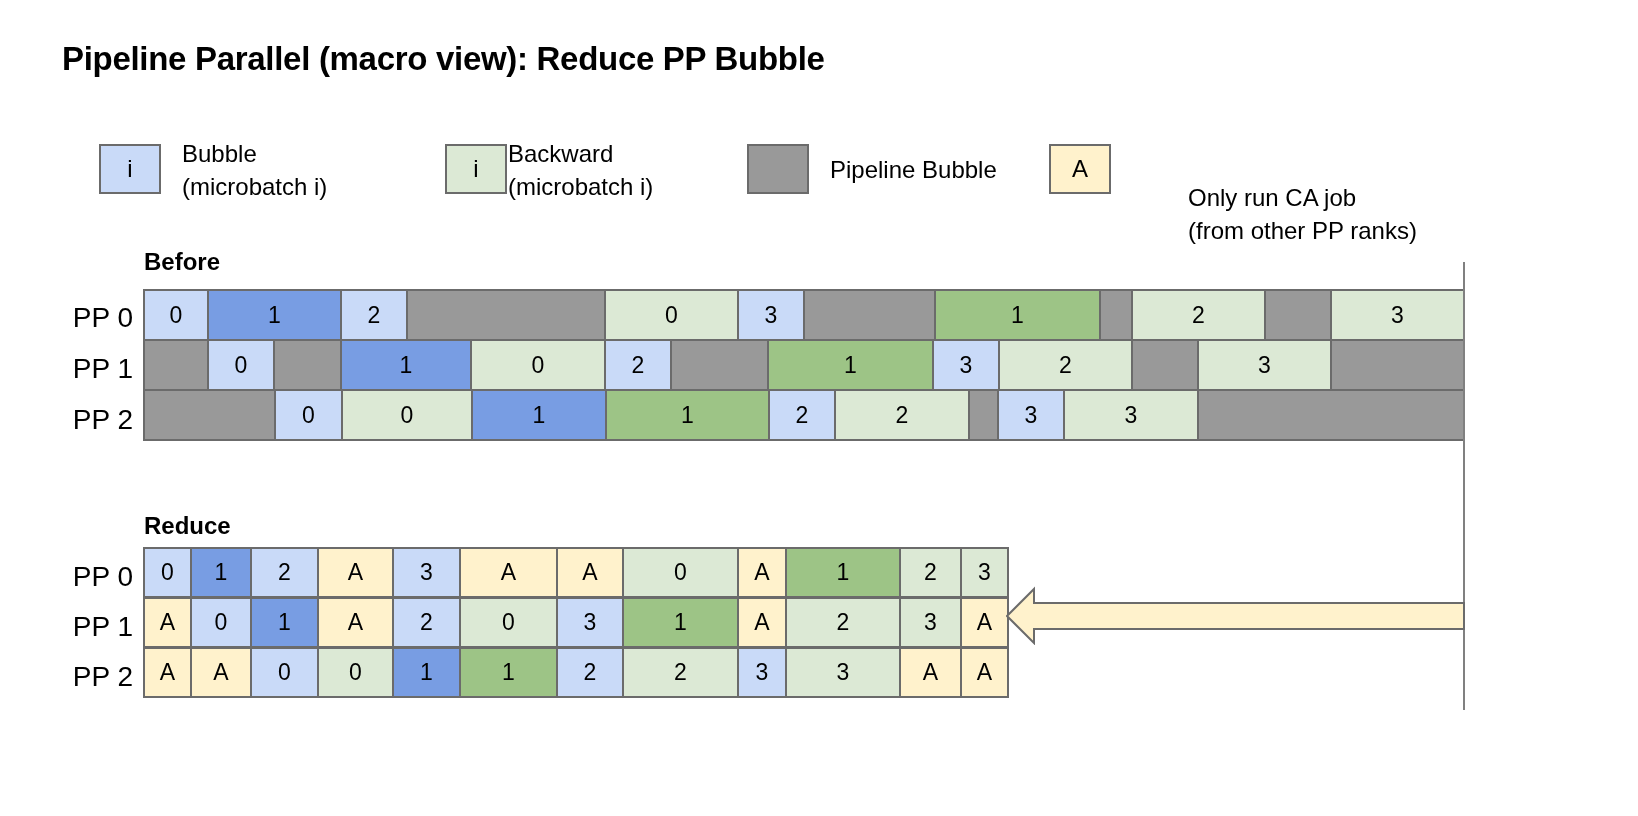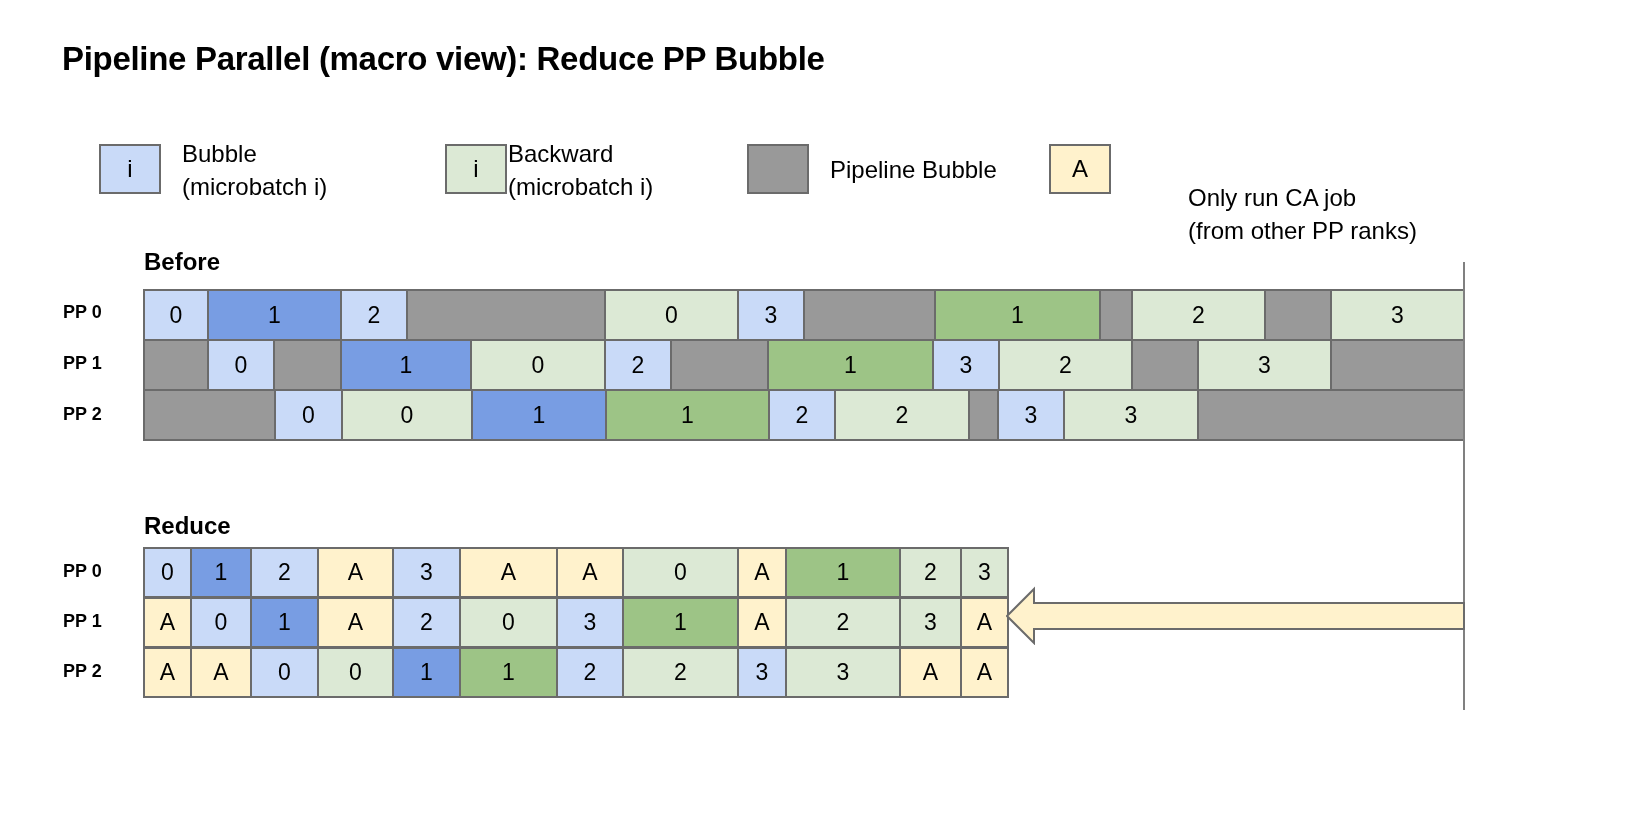--- a/index.html
+++ b/index.html
@@ -5,21 +5,21 @@
     html, body { margin: 0; padding: 0; background: #ffffff; }
     body { width: 1638px; height: 816px; position: relative; overflow: hidden;
            font-family: "Liberation Sans", sans-serif; color: #000; }
     .title { position: absolute; left: 62px; top: 40px; font-size: 33px; font-weight: bold;
              font-family: Liberation Sans, sans-serif; letter-spacing: -0.3px; }
     .legend-box { position: absolute; width: 62px; height: 50px; box-sizing: border-box;
                   border: 2px solid #6b6b6b; display: flex; align-items: center; justify-content: center;
                   font-size: 24px; }
     .legend-text { position: absolute; font-size: 24px; line-height: 33px; white-space: pre-line; }
     .section-label { position: absolute; font-size: 24px; font-weight: bold; }
-    .row-label { position: absolute; font-size: 18px; font-weight: bold; width: 70px; }
+    .row-label { position: absolute; font-size: 28px; font-weight: normal; width: 70px; text-align: right; }
     .cell { position: absolute; box-sizing: border-box; border: 2px solid #6b6b6b;
             display: flex; align-items: center; justify-content: center; font-size: 23px; }
     .fwd { background: #c9daf8; }
     .fwd1 { background: #789de3; }
     .bwd { background: #dce9d5; }
     .bwd1 { background: #9dc486; }
     .bubble { background: #999999; }
     .ca { background: #fff2cc; }
     .vline { position: absolute; left: 1463px; top: 262px; width: 2px; height: 448px; background: #808080; }
     .arrow { position: absolute; left: 1006px; top: 585px; }

